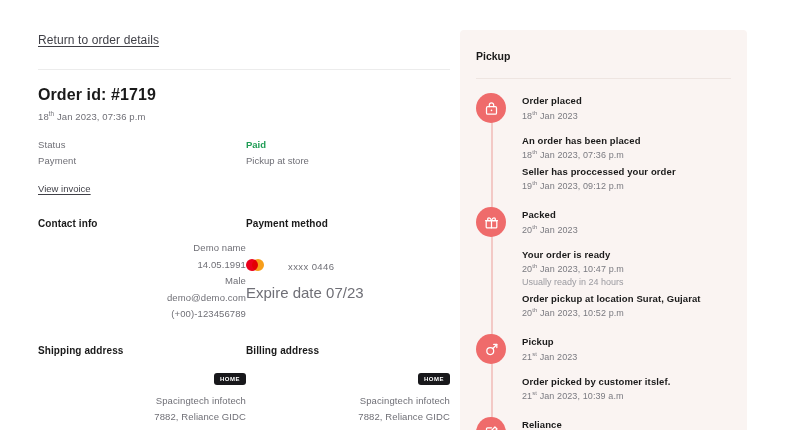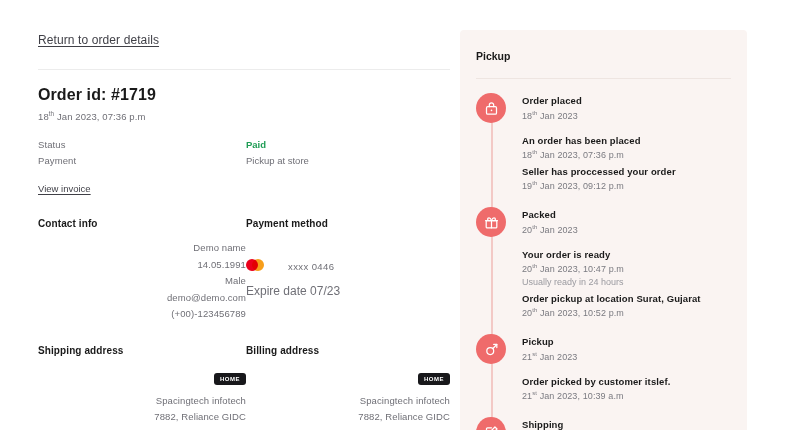--- a/index.html
+++ b/index.html
@@ -67,21 +67,21 @@
 
   .card-row { display: flex; align-items: flex-end; margin-top: 29px; }
   .mc-logo { position: relative; width: 22px; height: 14px; }
   .mc-logo i {
     position: absolute; top: 1px; width: 12px; height: 12px; border-radius: 50%;
     display: block;
   }
   .mc-logo i.l { left: 0; background: #eb001b; }
   .mc-logo i.r { left: 6px; background: #f79e1b; mix-blend-mode: multiply; }
   .card-num { font-size: 9.5px; color: #6f6f76; margin-left: 20px; letter-spacing: .4px; }
-  .expire { font-size: 12px; color: #6f6f76; margin-top: 12px; }
+  .expire { font-size: 15px; color: #6f6f76; margin-top: 12px; }
 
   .addr-badge {
     display: inline-block;
     background: #18181b; color: #ffffff;
     font-size: 6px; font-weight: bold; letter-spacing: .5px;
     padding: 3px 6px 3px 6px; border-radius: 3px;
     margin-bottom: 8px;
   }
 
   
@@ -302,21 +302,21 @@
       </div>
 
       <div class="tl-item">
         <div class="tl-icon">
           <svg viewBox="0 0 24 24" fill="none" stroke="#ffffff" stroke-width="2" stroke-linecap="round" stroke-linejoin="round">
             <path d="M19.5 13v6.5a1.5 1.5 0 0 1-1.5 1.5H5.5A1.5 1.5 0 0 1 4 19.5V6A1.5 1.5 0 0 1 5.5 4.5H12"></path>
             <path d="M17.5 3.2l3.3 3.3-8.3 8.3H9.2v-3.3z"></path>
           </svg>
         </div>
         <div class="tl-body">
-          <div class="tl-head">Shipping</div>
+          <div class="tl-head">Reliance</div>
 
         </div>
       </div>
 
     </div>
   </div>
 
 </div>
 
 </body></html>

